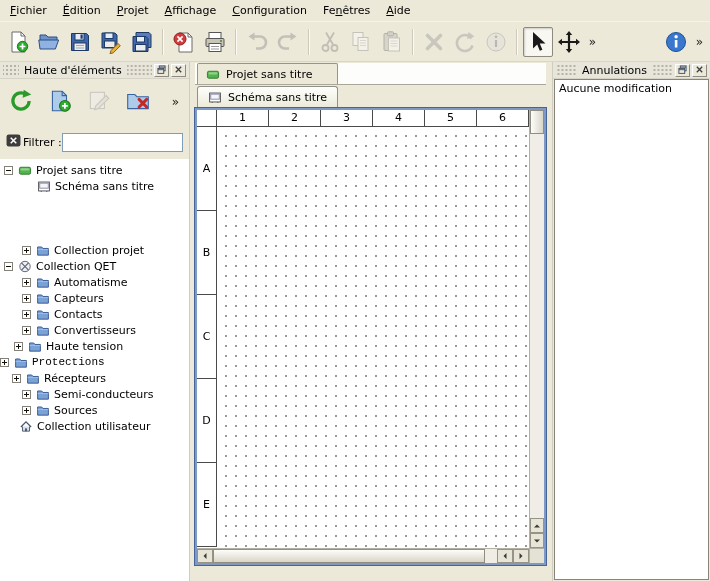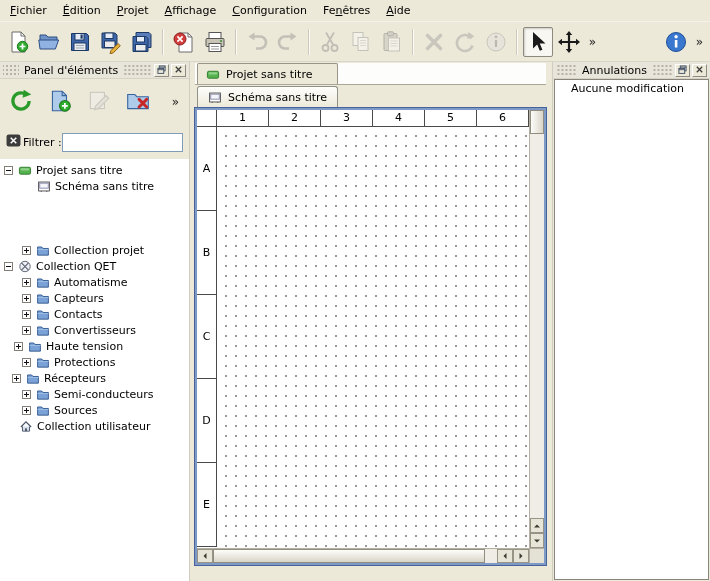--- a/index.html
+++ b/index.html
@@ -78,21 +78,21 @@
 .sbtn{flex:none;display:flex;align-items:center;justify-content:center;background:#e7e4d8;border:1px solid #979385;}
 .vscroll .sbtn{height:15px;width:100%;}
 .hscroll .sbtn{width:16px;height:100%;}
 .sbtn svg{width:8px;height:8px;}
 .v-thumb{height:24px;flex:none;background:linear-gradient(90deg,#fdfdfa,#d9d5c8);border:1px solid #918d80;}
 .v-space,.h-space{flex:1;}
 .h-thumb{flex:0 0 82%;background:linear-gradient(#fdfdfa,#d9d5c8);border:1px solid #918d80;}
 
 
 .undo-content{flex:1;margin:0 1px 1px 1px;background:#fff;border:1px solid #88857a;overflow:hidden;}
-.undo-empty{padding:2px 16px;white-space:nowrap;}
+.undo-empty{padding:2px 4px;white-space:nowrap;}
 </style>
 </head>
 <body>
 
 <div class="window">
 
   <div class="menubar">
       <div class="menu-item"><u>F</u>ichier</div>
       <div class="menu-item"><u>É</u>dition</div>
       <div class="menu-item"><u>P</u>rojet</div>
@@ -273,21 +273,21 @@
         </span>
       </div>
       <div class="t-overflow">»</div>
     </div>
 
   <div class="main">
 
     <div class="dock left">
       <div class="dock-title">
         <span class="grip lead"></span>
-        <span class="dock-label">Panel d'éléments</span>
+        <span class="dock-label">Haute d'éléments</span>
         <span class="grip fill"></span>
         <span class="dock-btn">
             <span><svg viewBox="0 0 10 10" width="9" height="9">
                 <rect x="2.5" y="1" width="6.5" height="5.5" fill="none" stroke="#3b4a63"></rect>
                 <path d="M2.5 2.4h6.5" stroke="#3b4a63"></path>
                 <rect x="1" y="3.8" width="6.5" height="5.5" fill="#ece9d8" stroke="#3b4a63"></rect>
                 <path d="M1 5.2h6.5" stroke="#3b4a63"></path>
               </svg></span>
           </span>
         <span class="dock-btn">
@@ -420,21 +420,21 @@
           <div class="tree-row" style="padding-left: 14px;">
             <span class="expander plus"></span>
             <span class="tree-icon">
               <svg viewBox="0 0 14 14">
                 <path d="M1.2 3.2h4.4l1.4 1.6h5.8V12H1.2z" fill="#7ba2d6" stroke="#33568c"></path>
                 <path d="M1.2 6h11.6" stroke="#9fc0e8"></path>
               </svg>
             </span>
             <span class="tree-label">Haute tension</span>
           </div>
-          <div class="tree-row" style="padding-left: 22px;">
+          <div class="tree-row" style=" font-family: Liberation Mono, monospace;">
             <span class="expander plus"></span>
             <span class="tree-icon">
               <svg viewBox="0 0 14 14">
                 <path d="M1.2 3.2h4.4l1.4 1.6h5.8V12H1.2z" fill="#7ba2d6" stroke="#33568c"></path>
                 <path d="M1.2 6h11.6" stroke="#9fc0e8"></path>
               </svg>
             </span>
             <span class="tree-label">Protections</span>
           </div>
           <div class="tree-row" style="padding-left: 12px;">

